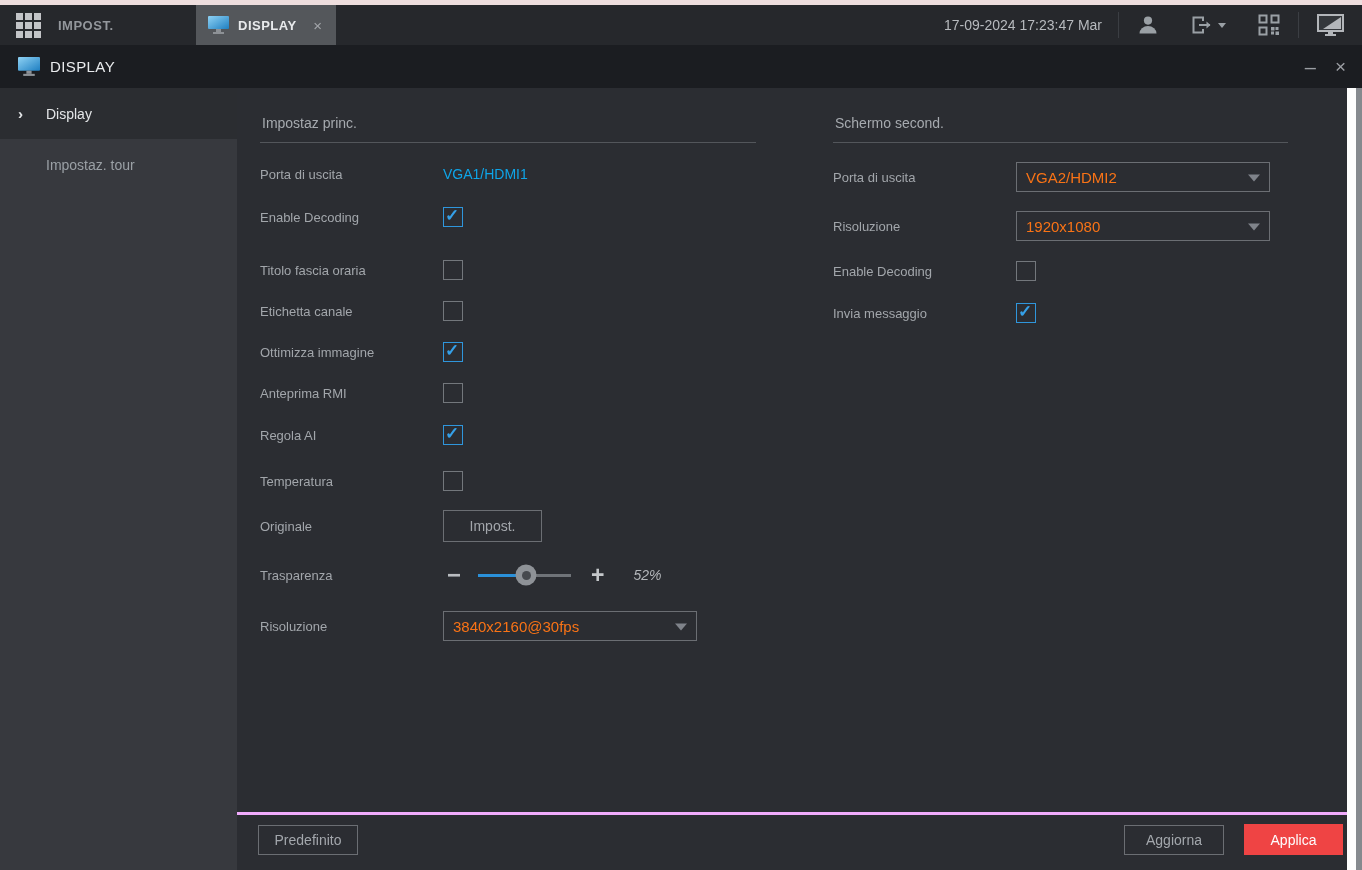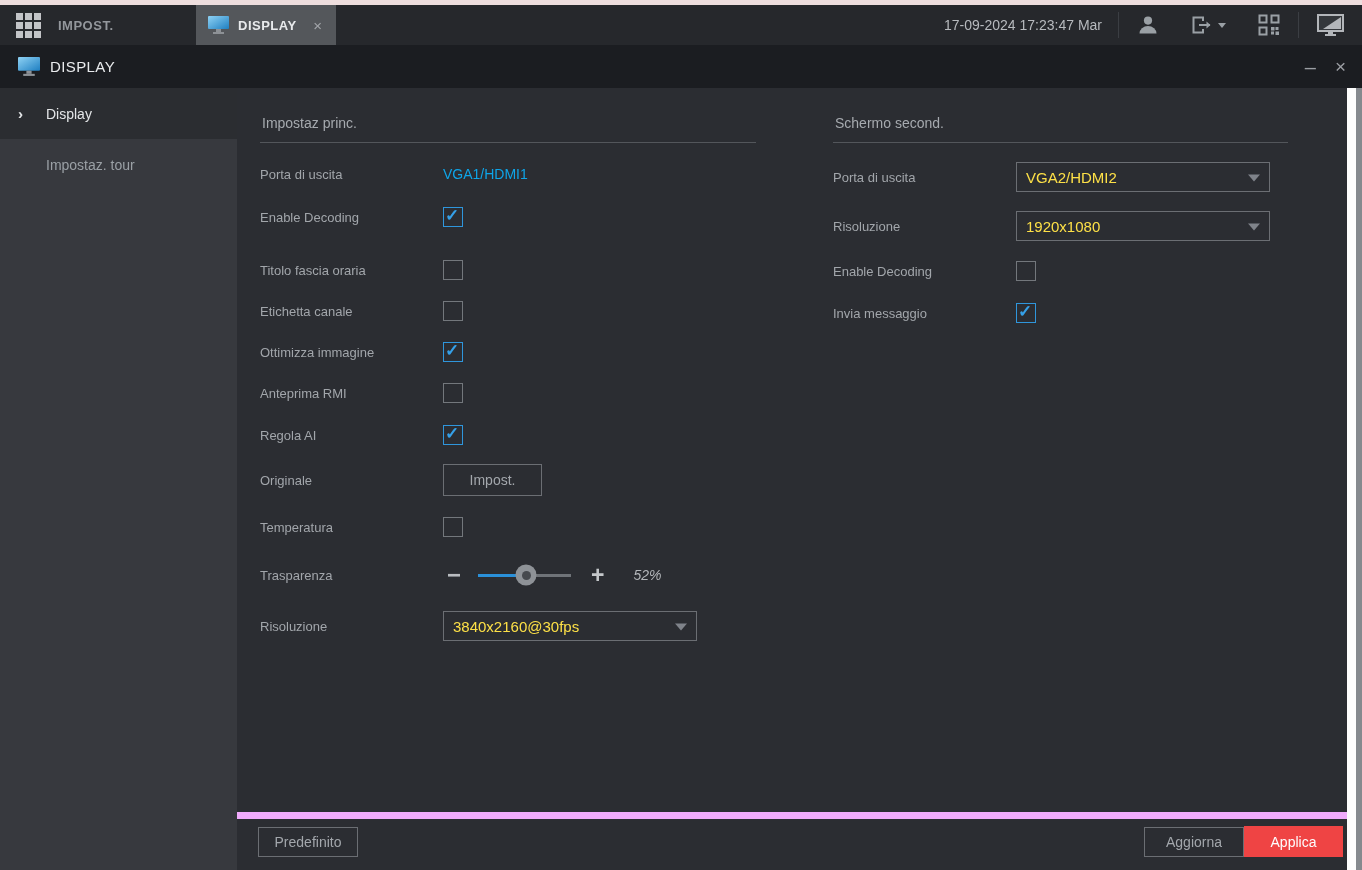--- a/index.html
+++ b/index.html
@@ -58,39 +58,39 @@
   .checkbox.checked .tick { display:block; }
 
   
   .btn { display:inline-flex; align-items:center; justify-content:center; border:1px solid #6b6e73; background:transparent; color:#a3a7ac; font-size:14px; font-family:inherit; }
   .btn-impost { width:99px; height:32px; }
   .btn-footer { width:100px; height:30px; }
   .btn-primary { width:99px; height:31px; background:#ef4444; border:none; color:#fdfdfe; }
 
   
   .dropdown { position:relative; width:254px; height:30px; border:1px solid #6b6e73; background:#2b2d32; display:flex; align-items:center; padding:0 26px 0 9px; }
-  .dropdown-value { font-size:15px; color:#fde047; white-space:nowrap; overflow:hidden; }
+  .dropdown-value { font-size:15px; color:#f97316; white-space:nowrap; overflow:hidden; }
   .dd-caret { position:absolute; right:9px; top:50%; transform:translateY(-35%); width:0; height:0; border-left:6px solid transparent; border-right:6px solid transparent; border-top:7px solid #7f838a; }
 
   
   .slider-row { display:flex; align-items:center; }
   .slider-minus { font-size:24px; font-weight:bold; color:#b9bcc0; line-height:1; margin-left:4px; }
   .slider-track { position:relative; width:93px; height:3px; background:#6f7378; margin:0 14px 0 17px; }
   .slider-fill { position:absolute; left:0; top:0; height:3px; background:#2a90d9; }
   .slider-handle { position:absolute; top:50%; transform:translate(-50%,-50%); width:21px; height:21px; border-radius:50%; background:#8e9297; }
   .slider-handle::after { content:""; position:absolute; left:50%; top:50%; transform:translate(-50%,-50%); width:9px; height:9px; border-radius:50%; background:#46494e; }
   .slider-plus { font-size:23px; font-weight:bold; color:#c4c7ca; line-height:1; margin-left:6px; }
   .slider-pct { font-size:14px; color:#b3b6ba; margin-left:29px;font-style:italic; }
 
   .static-value { font-size:14px; color:#0ea5e9; }
 
   
-  .footer { position:absolute; left:0; right:15px; top:724px; height:52px; border-top:7px solid #f0abfc; display:flex; align-items:center; }
+  .footer { position:absolute; left:0; right:15px; top:724px; height:52px; border-top:3px solid #f0abfc; display:flex; align-items:center; }
   .footer .btn-footer:first-child { margin-left:21px; }
-  .footer-right { margin-left:auto; display:flex; align-items:center; margin-right:4px; }
+  .footer-right { margin-left:auto; display:flex; align-items:center; gap:20px; margin-right:4px; }
 
   
   .scrollbar { position:absolute; right:0; top:88px; bottom:0; width:15px; }
   .scroll-thumb { position:absolute; left:0; top:0; bottom:0; width:9px; background:#fdfdfd; }
   .scroll-track { position:absolute; right:0; top:0; bottom:0; width:6px; background:#85898e; }
 
   svg { display:block; }
 </style>
 </head>
 <body>
@@ -259,28 +259,28 @@
         <span class="checkbox"></span>
       </div>
 
       <div class="row" style="margin-top:12px">
         <span class="row-label">Regola AI</span>
         <span class="checkbox checked">
             <span class="tick">✓</span>
           </span>
       </div>
 
+      <div class="row" style="margin-top:16px">
+        <span class="row-label">Temperatura</span>
+        <span class="checkbox"></span>
+      </div>
+
       <div class="row" style="margin-top:14px; height:32px">
         <span class="row-label">Originale</span>
         <button class="btn btn-impost">Impost.</button>
-      </div>
-
-      <div class="row" style="margin-top:16px">
-        <span class="row-label">Temperatura</span>
-        <span class="checkbox"></span>
       </div>
 
       <div class="row" style="margin-top:18px">
         <span class="row-label">Trasparenza</span>
         <span class="slider-row">
           <span class="slider-minus">−</span>
           <span class="slider-track">
             <span class="slider-fill" style="width: 52%;"></span>
             <span class="slider-handle" style="left: 52%;"></span>
           </span>

